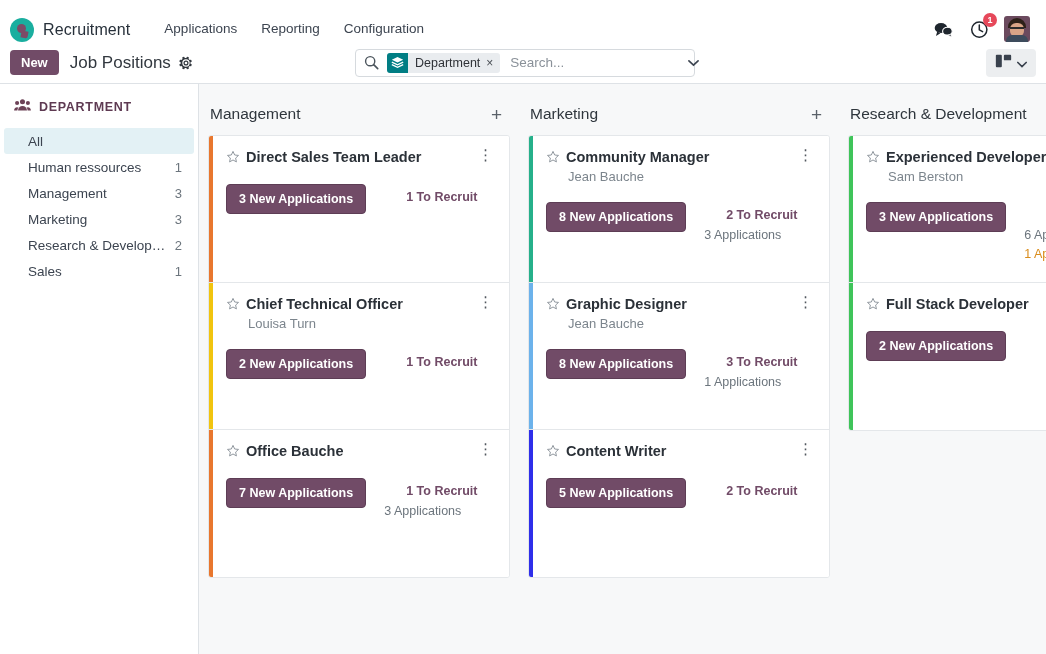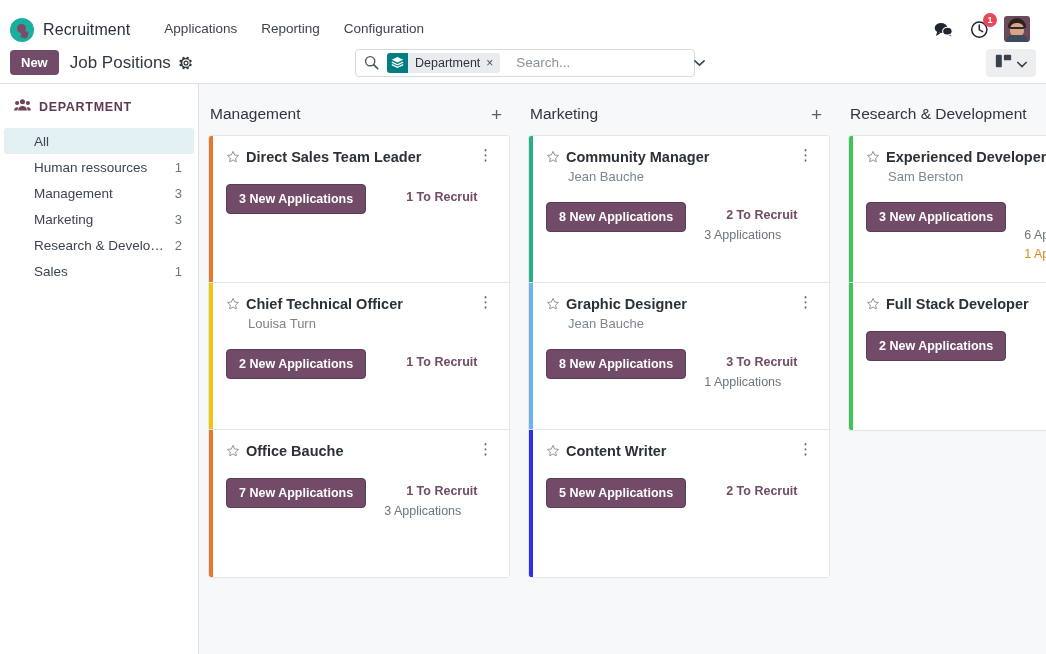--- a/index.html
+++ b/index.html
@@ -198,21 +198,21 @@
     cursor: pointer;
     line-height: 1;
   }
   .search-input {
     flex: 1;
     border: none;
     outline: none;
     font-size: 13.5px;
     font-family: inherit;
     color: #404040;
-    padding-left: 16px;
+    padding-left: 10px;
     background: transparent;
   }
   .search-input::placeholder { color: #8a9199; }
   .search-caret {
     width: 26px; height: 26px;
     display: flex; align-items: center; justify-content: center;
     cursor: pointer;
     color: #3c4450;
     border-left: 1px solid transparent;
   }
@@ -257,21 +257,21 @@
     font-weight: bold;
     letter-spacing: .7px;
     color: #5e3a52;
   }
   .sidebar-item {
     display: flex;
     align-items: center;
     justify-content: space-between;
     height: 26px;
     margin: 0 4px;
-    padding: 0 12px 0 30px;
+    padding: 0 12px 0 24px;
     font-size: 13.5px;
     color: #3c4450;
     cursor: pointer;
     border-radius: 3px;
   }
   .sidebar-item.active { background: #e3f1f5; }
   .sidebar-item .label {
     overflow: hidden;
     text-overflow: ellipsis;
     white-space: nowrap;

